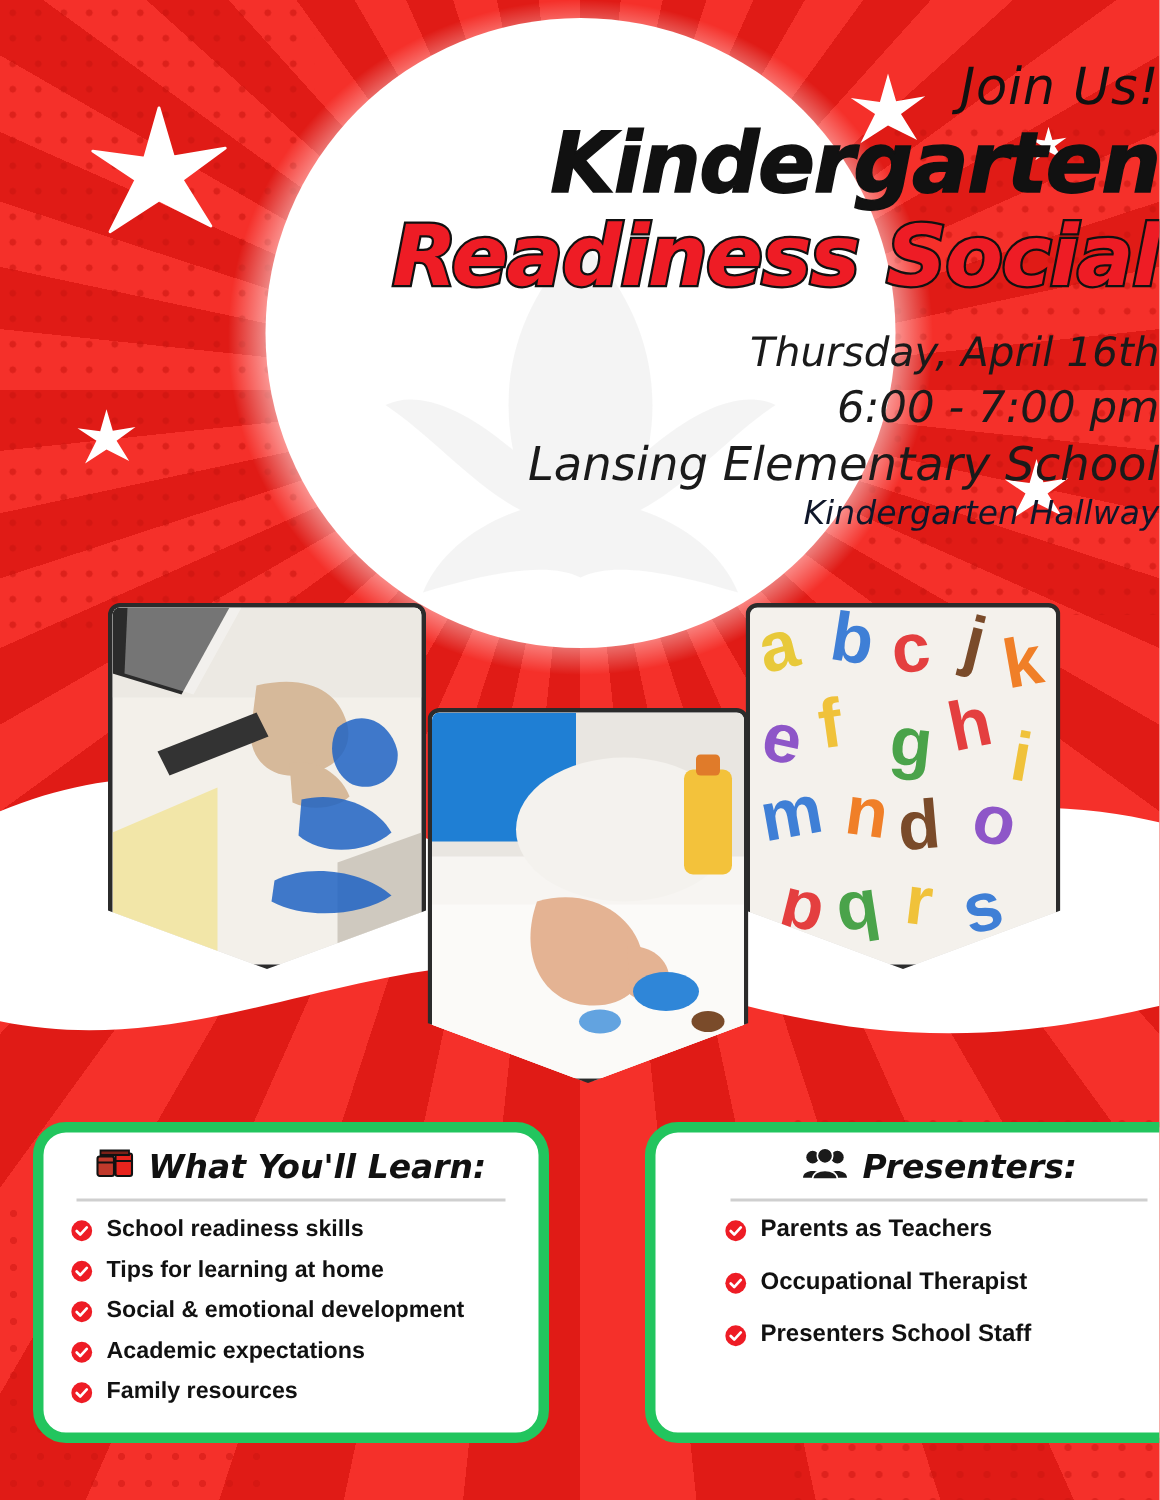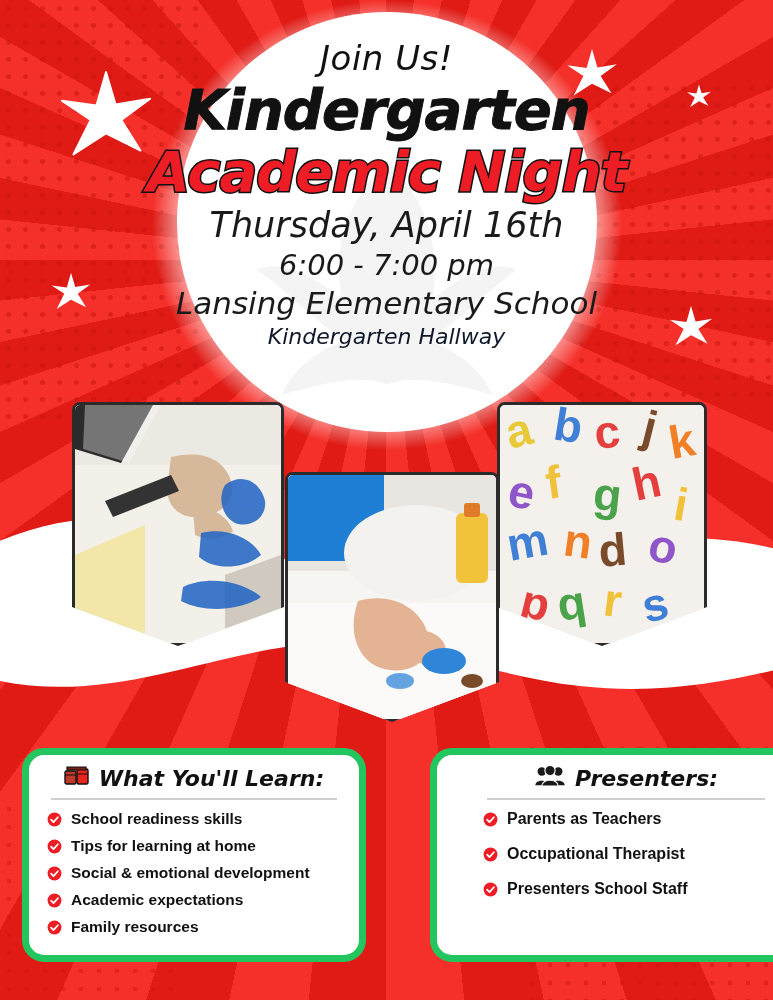--- a/index.html
+++ b/index.html
@@ -108,21 +108,21 @@
     color: #ffffff;
   }
   .star svg { display: block; }
 
   
   .title-block {
     position: absolute;
     left: 0;
     right: 0;
     top: 38px;
-    text-align: center;
+    text-align: right;
     z-index: 5;
   }
   .join-us {
     font-family: "DejaVu Sans", sans-serif;
     font-size: 34px;
     font-style: italic;
     color: #111;
     letter-spacing: .5px;
   }
   .headline1 {
@@ -142,23 +142,23 @@
     font-weight: bold;
     font-size: 56px;
     font-style: italic;
     color: #ee1c25;
     letter-spacing: -1px;
     line-height: 1.0;
     -webkit-text-stroke: 3px #111111;
     paint-order: stroke fill;
   }
   .dateline {
-    margin-top: 4px;
-    font-family: "DejaVu Sans", sans-serif;
-    font-size: 35px;
+    margin-top: 20px;
+    font-family: "DejaVu Sans", sans-serif;
+    font-size: 27px;
     color: #1a1a1a;
     line-height: 1.22;
     font-style: italic;
   }
   .timeline {
     font-family: "DejaVu Sans", sans-serif;
     font-size: 29px;
     color: #1a1a1a;
     font-style: italic;
     line-height: 1.3;
@@ -329,21 +329,21 @@
   </div>
   <div class="star" style="left:668px; top:305px;">
     <svg width="46" height="46" viewBox="0 0 100 100">
         <path d="M50 2 L60 36 L96 30 L66 52 L86 84 L50 66 L16 88 L34 52 L4 32 L40 37 Z" fill="#ffffff"></path>
       </svg>
   </div>
 
   <div class="title-block">
     <div class="join-us">Join Us!</div>
     <div class="headline1">Kindergarten</div>
-    <div class="headline2">Academic Night</div>
+    <div class="headline2">Readiness Social</div>
     <div class="dateline">Thursday, April 16th</div>
     <div class="timeline">6:00 - 7:00 pm</div>
     <div class="schoolline">Lansing Elementary School</div>
     <div class="hallline">Kindergarten Hallway</div>
   </div>
 
   <div class="photo photo-left">
     <svg class="ph-inner" viewBox="0 0 206 238" preserveAspectRatio="xMidYMid slice" aria-hidden="true">
       <rect width="206" height="238" fill="#f3f0ea"></rect>
       <rect x="0" y="0" width="206" height="60" fill="#ece9e3"></rect>

